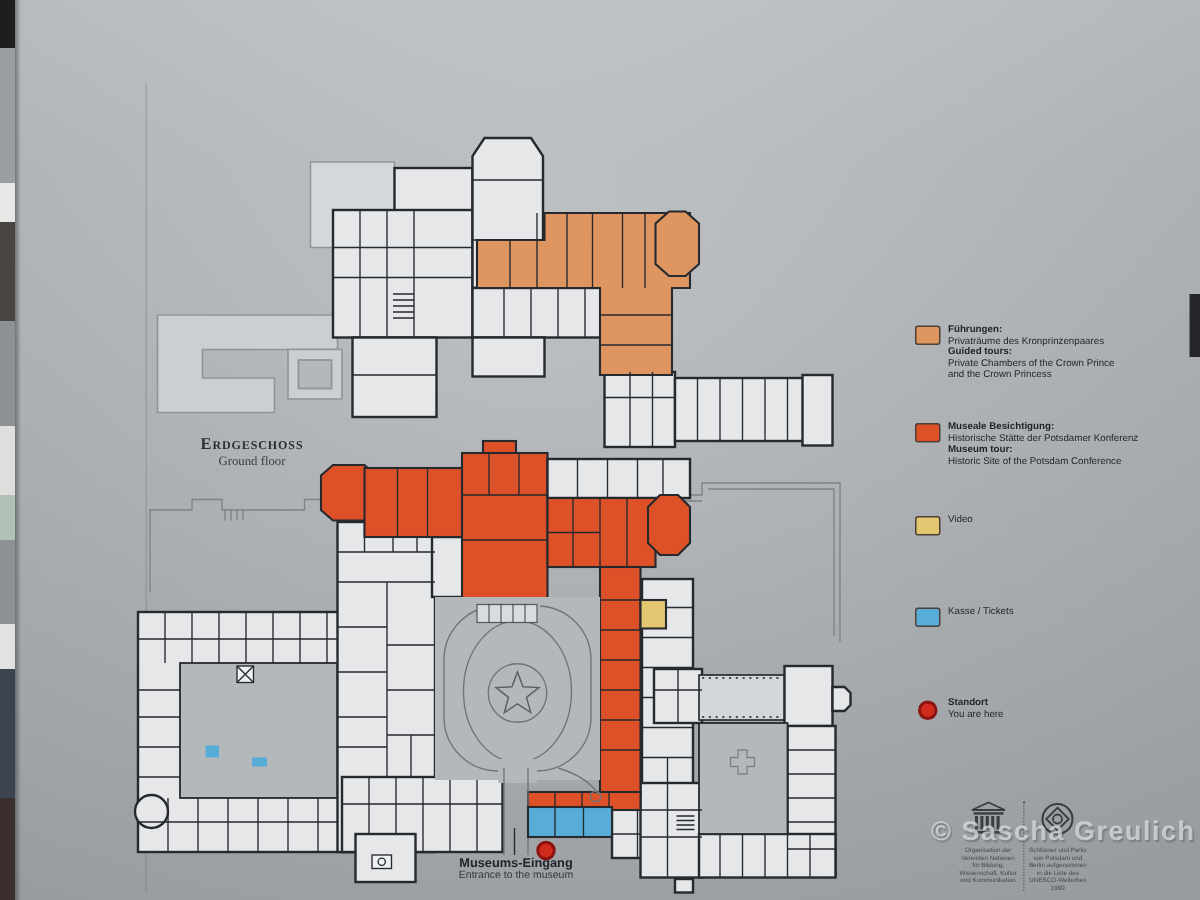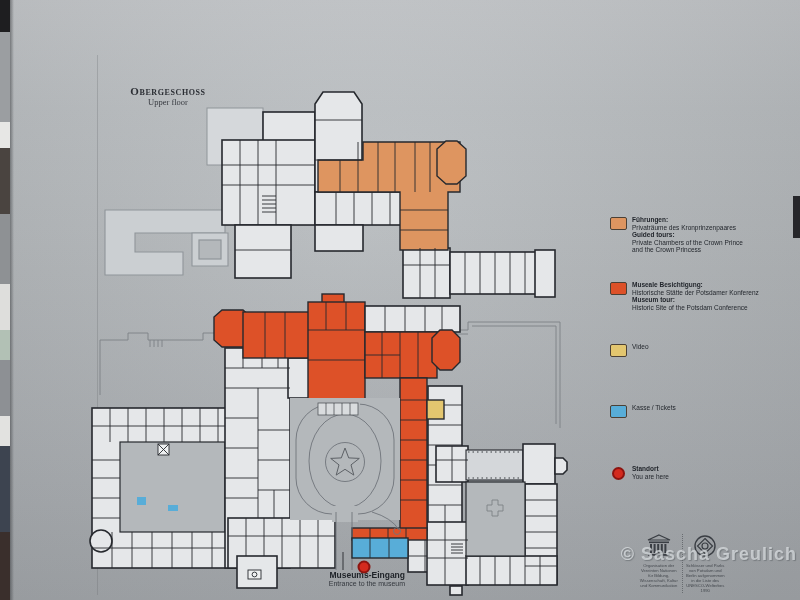--- a/index.html
+++ b/index.html
@@ -45,21 +45,21 @@
   .legend .tx{position:absolute;left:22px;top:0;width:175px;font-size:6.5px;line-height:7.5px;}
   .legend .b{font-weight:700;}
   #leg-guided{left:610px;top:216px;}
   #leg-museum{left:610px;top:281px;}
   #leg-video{left:610px;top:343px;}
   #leg-tickets{left:610px;top:404px;}
   #leg-standort{left:610px;top:465px;}
   #leg-standort .dot{position:absolute;left:2px;top:2px;width:9px;height:9px;border-radius:50%;
     border:2px solid #8c1410;}
 
-  .entrance-label{position:absolute;left:283px;top:570px;width:122px;text-align:right;z-index:2;color:#20242a;}
+  .entrance-label{position:absolute;left:283px;top:570px;width:122px;text-align:center;z-index:2;color:#20242a;}
   .entrance-label .de{font-weight:700;font-size:8.5px;}
   .entrance-label .en{font-size:7px;color:#34383e;}
 
   .footer{position:absolute;left:636px;top:534px;width:92px;z-index:2;display:flex;color:#3a3e44;}
   .footer .col{width:46px;text-align:center;}
   .footer .col + .col{border-left:1px dotted #686c70;}
   .footer .cap{font-size:4.2px;line-height:5px;color:#44484e;margin-top:1px;padding:0 2px;}
   .watermark{position:absolute;right:3px;top:544px;width:230px;text-align:right;z-index:6;
     font-size:18px;font-weight:700;letter-spacing:1px;color:rgba(222,226,229,0.72);
     text-shadow:1px 1px 1px rgba(90,94,98,0.55);}
@@ -80,23 +80,23 @@
     <div style="height:56px;background:#8d9094"></div>
     <div style="height:30px;background:#e2e2e0"></div>
     <div style="height:86px;background:#3d4450"></div>
     <div style="height:68px;background:#3a2f2c"></div>
   </div>
   <div class="edge-shadow"></div>
   <div class="seam"></div>
   <div class="right-notch"></div>
 
 
-  <div class="floor-label" id="lbl-upper">
-    <div class="de">Obergeschoss</div>
-    <div class="en">Upper floor</div>
+  <div class="floor-label" id="lbl-ground">
+    <div class="de">Erdgeschoss</div>
+    <div class="en">Ground floor</div>
   </div>
 
   <svg id="plan-svg" width="800" height="600" viewBox="0 0 800 600">
 
     <g>
       <path class="terrace" d="M105,210 H225 V233 H135 V252 H183 V275 H105 Z"></path>
       <path class="terrace" d="M192,233 H228 V266 H192 Z"></path>
       <rect class="court" x="199" y="240" width="22" height="19" style="stroke:#90959a"></rect>
       <rect class="roof" x="207" y="108" width="56" height="57"></rect>
 

